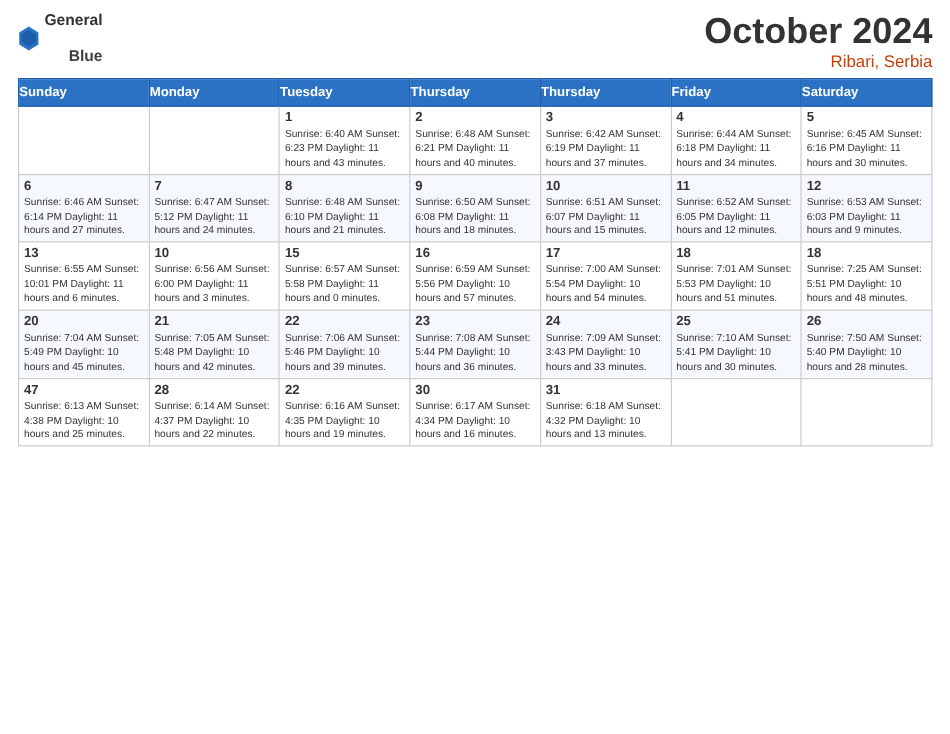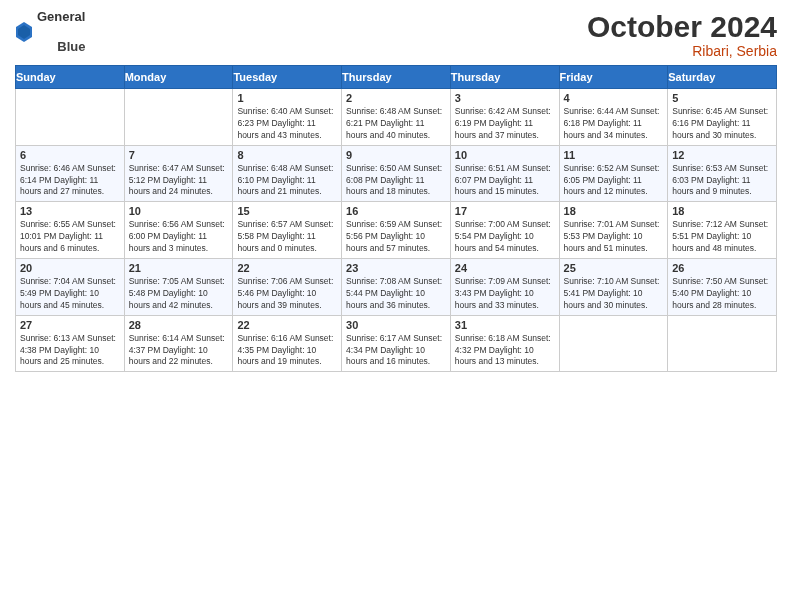--- a/index.html
+++ b/index.html
@@ -244,21 +244,21 @@
 Daylight: 10 hours and 54 minutes.</div>
           </td>
           <td>
             <span class="day-number">18</span>
             <div class="day-info">Sunrise: 7:01 AM
 Sunset: 5:53 PM
 Daylight: 10 hours and 51 minutes.</div>
           </td>
           <td>
             <span class="day-number">18</span>
-            <div class="day-info">Sunrise: 7:12 AM
+            <div class="day-info">Sunrise: 7:25 AM
 Sunset: 5:51 PM
 Daylight: 10 hours and 48 minutes.</div>
           </td>
         </tr>
         <tr>
           <td>
             <span class="day-number">20</span>
             <div class="day-info">Sunrise: 7:04 AM
 Sunset: 5:49 PM
 Daylight: 10 hours and 45 minutes.</div>
@@ -295,21 +295,21 @@
           </td>
           <td>
             <span class="day-number">26</span>
             <div class="day-info">Sunrise: 7:50 AM
 Sunset: 5:40 PM
 Daylight: 10 hours and 28 minutes.</div>
           </td>
         </tr>
         <tr>
           <td>
-            <span class="day-number">27</span>
+            <span class="day-number">47</span>
             <div class="day-info">Sunrise: 6:13 AM
 Sunset: 4:38 PM
 Daylight: 10 hours and 25 minutes.</div>
           </td>
           <td>
             <span class="day-number">28</span>
             <div class="day-info">Sunrise: 6:14 AM
 Sunset: 4:37 PM
 Daylight: 10 hours and 22 minutes.</div>
           </td>

